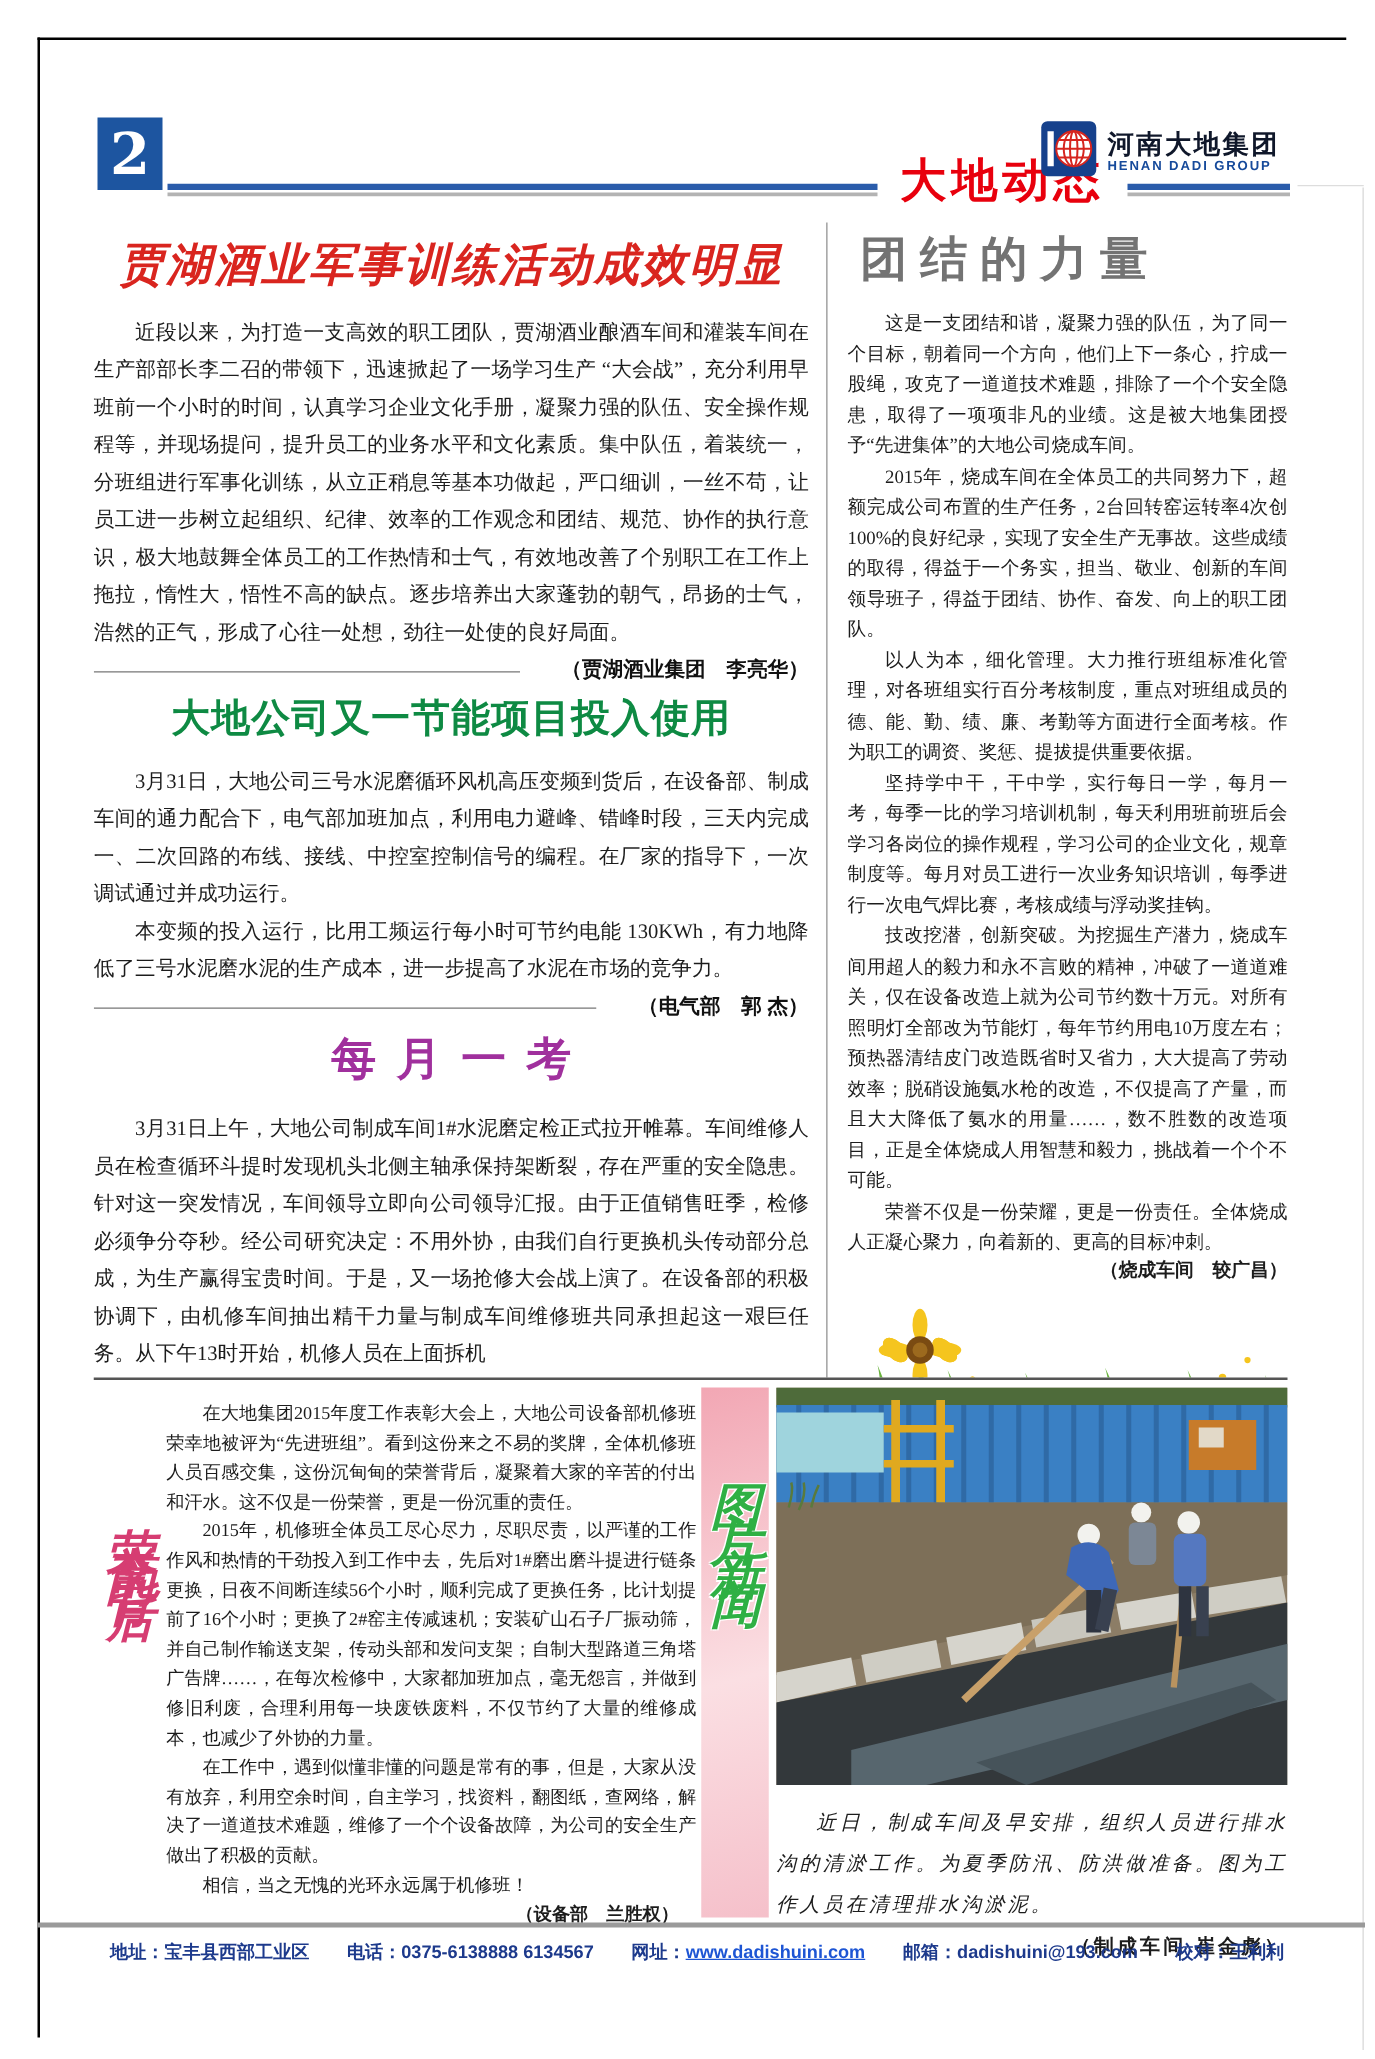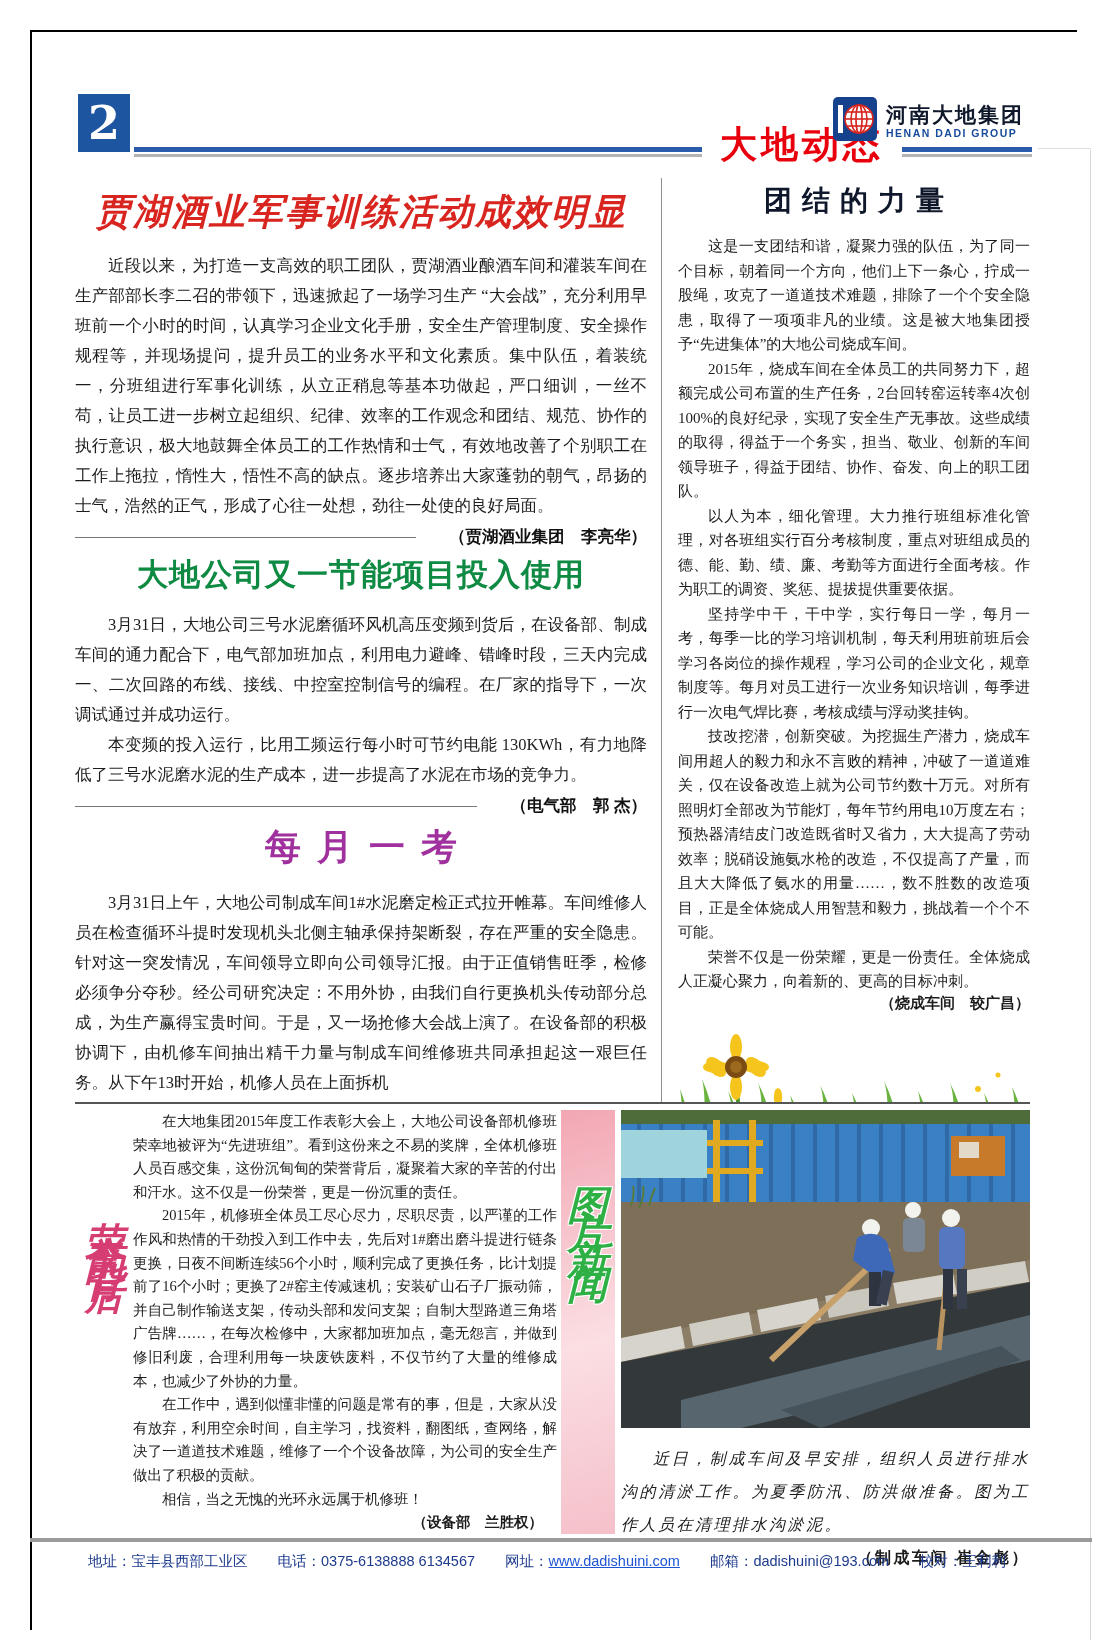--- a/index.html
+++ b/index.html
@@ -42,52 +42,52 @@
   .byline{font-family:"Liberation Sans","DejaVu Sans",sans-serif;font-weight:700;color:#111;}
   .fr{float:right;}
   .byline-line{text-align:right;font-family:"Liberation Sans","DejaVu Sans",sans-serif;font-weight:700;}
 
   .t-jiahu{margin:10px 0 14px;text-align:center;font-family:"DejaVu Serif","Liberation Serif",serif;
            font-style:italic;font-weight:900;font-size:36px;color:#d9251f;letter-spacing:2px;}
   .t-energy{margin:10px 0 14px;text-align:center;font-family:"Liberation Sans","DejaVu Sans",sans-serif;
            font-weight:900;font-size:31px;color:#0e8a43;letter-spacing:1px;}
   .t-repair{margin:10px 0 16px;text-align:center;font-family:"Liberation Sans","DejaVu Sans",sans-serif;
            font-weight:900;font-size:36px;color:#a0309d;letter-spacing:16px;text-indent:16px;}
-  .t-unity{margin:2px 0 14px;text-align:center;font-family:"Liberation Sans","DejaVu Sans",sans-serif;
-           font-weight:900;font-size:28px;color:#0f172a;letter-spacing:10px;text-indent:10px;}
+  .t-unity{margin:2px 0 14px;font-family:"Liberation Sans","DejaVu Sans",sans-serif;
+           font-weight:900;font-size:38px;color:#737373;letter-spacing:10px;text-indent:10px;}
   .hline{border:none;border-top:1.5px solid #777;margin:16px 0;}
 
   .photo1{float:left;width:258px;height:205px;margin:6px 14px 2px 0;}
   .flowers{width:100%;height:142px;margin-top:6px;}
 
   
   .bottom{position:absolute;left:75px;top:1110px;width:955px;height:424px;display:flex;}
   .honor{width:482px;display:flex;}
   .honor-title-col{width:58px;display:flex;justify-content:center;padding-top:82px;}
   .honor-title{writing-mode:vertical-rl;text-orientation:upright;color:#d63d72;
            font-family:"DejaVu Serif","Liberation Serif",serif;font-style:italic;font-weight:900;
            font-size:38px;letter-spacing:13px;line-height:1;}
-  .honor-text{width:424px;font-size:14.5px;line-height:23.6px;text-align:justify;}
+  .honor-text{width:424px;font-size:14.5px;line-height:23.6px;text-align:justify;margin-top:10px;}
   .pnews-strip{width:54px;margin-left:4px;background:linear-gradient(165deg,#f2a7b4 0%,#fbdfe3 55%,#f5c0ca 100%);
            display:flex;justify-content:center;}
   .pnews-title{writing-mode:vertical-rl;text-orientation:upright;margin-top:46px;
            font-family:"Liberation Sans","DejaVu Sans",sans-serif;font-style:italic;font-weight:900;
            font-size:40px;letter-spacing:25px;color:#2fb044;line-height:1;
            text-shadow:-1px -1px 0 #fff,1px -1px 0 #fff,-1px 1px 0 #fff,1px 1px 0 #fff;}
   .pnews-main{flex:1;padding-left:6px;}
   .photo2{width:409px;height:318px;display:block;}
   .caption{margin-top:14px;font-size:16px;line-height:33px;letter-spacing:2.5px;
            font-style:italic;text-align:justify;}
   .caption .ind{text-indent:2em;}
   .cap-byline{float:right;font-style:normal;font-family:"Liberation Sans","DejaVu Sans",sans-serif;font-weight:700;}
 
   
   .footer-line{position:absolute;left:30px;top:1538px;width:1062px;height:4px;background:#9a9a9a;}
   .footer{position:absolute;left:88px;top:1552px;width:950px;display:flex;gap:30px;
-           font-family:"Liberation Sans","DejaVu Sans",sans-serif;font-size:14.5px;color:#1d3a8c;font-weight:400;}
+           font-family:"Liberation Sans","DejaVu Sans",sans-serif;font-size:14.5px;color:#1d3a8c;font-weight:700;}
   .footer a{color:#1d55d4;text-decoration:underline;}
 </style>
 </head>
 <body>
 
 <div class="page">
 
   <div class="frame-top"></div>
   <div class="frame-left"></div>
   <div class="edge-right"></div>
@@ -121,21 +121,21 @@
       </svg>
     </span>
     <span>
       <div class="logo-cn">河南大地集团</div>
       <div class="logo-en">HENAN DADI GROUP</div>
     </span>
   </div>
 
   <section class="col-left">
     <h1 class="t-jiahu">贾湖酒业军事训练活动成效明显</h1>
-    <p class="body-l ind"><span>近段以来，为打造一支高效的职工团队，贾湖酒业酿酒车间和灌装车间在生产部部长李二召的带领下，迅速掀起了一场学习生产 “大会战”，充分利用早班前一个小时的时间，认真学习企业文化手册，安全生产管理制度、安全操作规程等，并现场提问，提升员工的业务水平和文化素质。集中队伍，着装统一，分班组进行军事化训练，从立正稍息等基本功做起，严口细训，一丝不苟，让员工进一步树立起组织、纪律、效率的工作观念和团结、规范、协作的执行意识，极大地鼓舞全体员工的工作热情和士气，有效地改善了个别职工在工作上拖拉，惰性大，悟性不高的缺点。逐步培养出大家蓬勃的朝气，昂扬的士气，浩然的正气，形成了心往一处想，劲往一处使的良好局面。</span><span class="byline fr">（贾湖酒业集团　李亮华）</span></p>
+    <p class="body-l ind"><span>近段以来，为打造一支高效的职工团队，贾湖酒业酿酒车间和灌装车间在生产部部长李二召的带领下，迅速掀起了一场学习生产 “大会战”，充分利用早班前一个小时的时间，认真学习企业文化手册，凝聚力强的队伍、安全操作规程等，并现场提问，提升员工的业务水平和文化素质。集中队伍，着装统一，分班组进行军事化训练，从立正稍息等基本功做起，严口细训，一丝不苟，让员工进一步树立起组织、纪律、效率的工作观念和团结、规范、协作的执行意识，极大地鼓舞全体员工的工作热情和士气，有效地改善了个别职工在工作上拖拉，惰性大，悟性不高的缺点。逐步培养出大家蓬勃的朝气，昂扬的士气，浩然的正气，形成了心往一处想，劲往一处使的良好局面。</span><span class="byline fr">（贾湖酒业集团　李亮华）</span></p>
 
     <hr class="hline">
 
     <h2 class="t-energy">大地公司又一节能项目投入使用</h2>
     <p class="body-l ind">3月31日，大地公司三号水泥磨循环风机高压变频到货后，在设备部、制成车间的通力配合下，电气部加班加点，利用电力避峰、错峰时段，三天内完成一、二次回路的布线、接线、中控室控制信号的编程。在厂家的指导下，一次调试通过并成功运行。</p>
     <p class="body-l ind"><span>本变频的投入运行，比用工频运行每小时可节约电能 130KWh，有力地降低了三号水泥磨水泥的生产成本，进一步提高了水泥在市场的竞争力。</span><span class="byline fr">（电气部　郭  杰）</span></p>
 
     <hr class="hline">
 
     <h2 class="t-repair">每月一考</h2>

